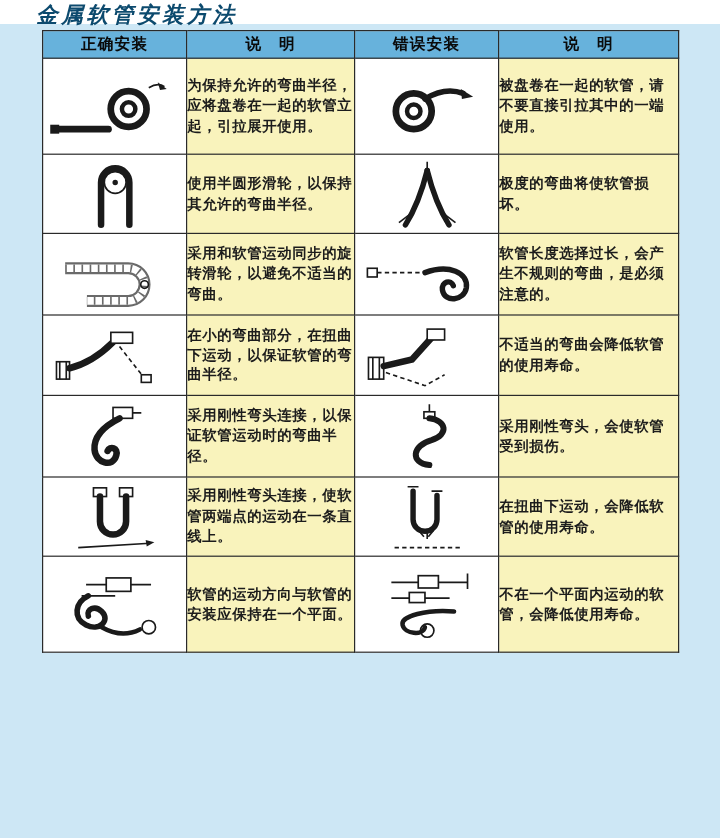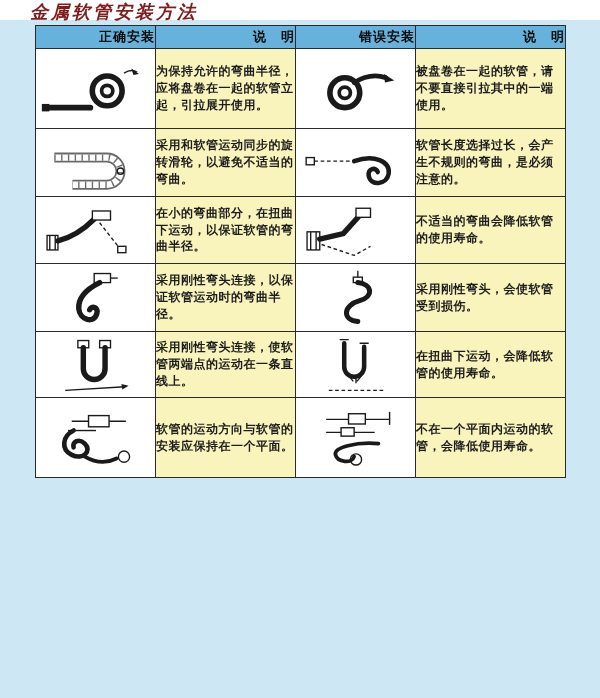--- a/index.html
+++ b/index.html
@@ -10,21 +10,21 @@
     position:relative;
     overflow:hidden;
   }
   .blue-bg{
     position:absolute;left:0;top:20px;width:600px;height:678px;
     background:#cde7f5;
   }
   .page-title{
     position:absolute;left:30px;top:0px;
     font-size:18px;font-weight:bold;font-style:italic;
-    letter-spacing:3px;color:#7f1d1d;
+    letter-spacing:3px;color:#0c4a6e;
     z-index:2;
     background:transparent;
   }
   table.install{
     position:absolute;left:35px;top:25px;
     width:530px;
     border-collapse:collapse;
     table-layout:fixed;
     z-index:1;
     background:#ffffff;
@@ -33,21 +33,21 @@
     border:1px solid #2a2a2a;
     padding:0;
     vertical-align:middle;
   }
   th.hdr{
     background:#67b2dc;
     color:#0a0a0a;
     font-size:13px;
     font-weight:bold;
     height:22px;
-    text-align:right;
+    text-align:center;
     letter-spacing:1px;
   }
   td.pic{
     background:#ffffff;
     text-align:center;
   }
   td.desc{
     background:#f9f3bc;
     font-size:12px;
     font-weight:bold;
@@ -102,20 +102,40 @@
       <svg class="ill" width="112" height="60" viewBox="0 0 120 64">
         <circle class="ln" cx="48" cy="36" r="16" stroke-width="6"></circle>
         <circle class="ln" cx="48" cy="36" r="6" stroke-width="4"></circle>
         <path class="ln" d="M58 25 Q76 14 92 20" stroke-width="5"></path>
         <polygon points="101,23 90,16 91,25" fill="#1a1a1a"></polygon>
       </svg>
     </td>
     <td class="desc">被盘卷在一起的软管，请不要直接引拉其中的一端使用。</td>
   </tr>
 
+  <tr style="height:66px">
+    <td class="pic">
+      <svg class="ill" width="112" height="58" viewBox="0 0 120 64">
+        <circle class="thin" cx="60" cy="21" r="10"></circle>
+        <circle cx="60" cy="21" r="2.5" fill="#1a1a1a"></circle>
+        <path class="ln" d="M47 60 V21 A13 13 0 0 1 73 21 V60" stroke-width="6"></path>
+      </svg>
+    </td>
+    <td class="desc">使用半圆形滑轮，以保持其允许的弯曲半径。</td>
+    <td class="pic">
+      <svg class="ill" width="112" height="58" viewBox="0 0 120 64">
+        <path class="thin" d="M60 2 V10"></path>
+        <path class="ln" d="M60 10 C56 26 50 44 40 60" stroke-width="5"></path>
+        <path class="ln" d="M60 10 C64 26 70 44 80 60" stroke-width="5"></path>
+        <path class="thin" d="M47 48 L34 58"></path>
+        <path class="thin" d="M73 48 L86 58"></path>
+      </svg>
+    </td>
+    <td class="desc">极度的弯曲将使软管损坏。</td>
+  </tr>
 
   <tr style="height:68px">
     <td class="pic">
       <svg class="ill" width="112" height="58" viewBox="0 0 120 64">
         <path d="M14 26 H72 A15 15 0 0 1 72 56 H34" stroke="#6a6a6a" stroke-width="11" fill="none"></path>
         <path d="M14 26 H72 A15 15 0 0 1 72 56 H34" stroke="#ffffff" stroke-width="7" fill="none"></path>
         <path d="M14 26 H72 A15 15 0 0 1 72 56 H34" stroke="#6a6a6a" stroke-width="7" fill="none" stroke-dasharray="1.5 6"></path>
         <circle class="thin" cx="87" cy="41" r="3.5" stroke="#6a6a6a"></circle>
       </svg>
     </td>

